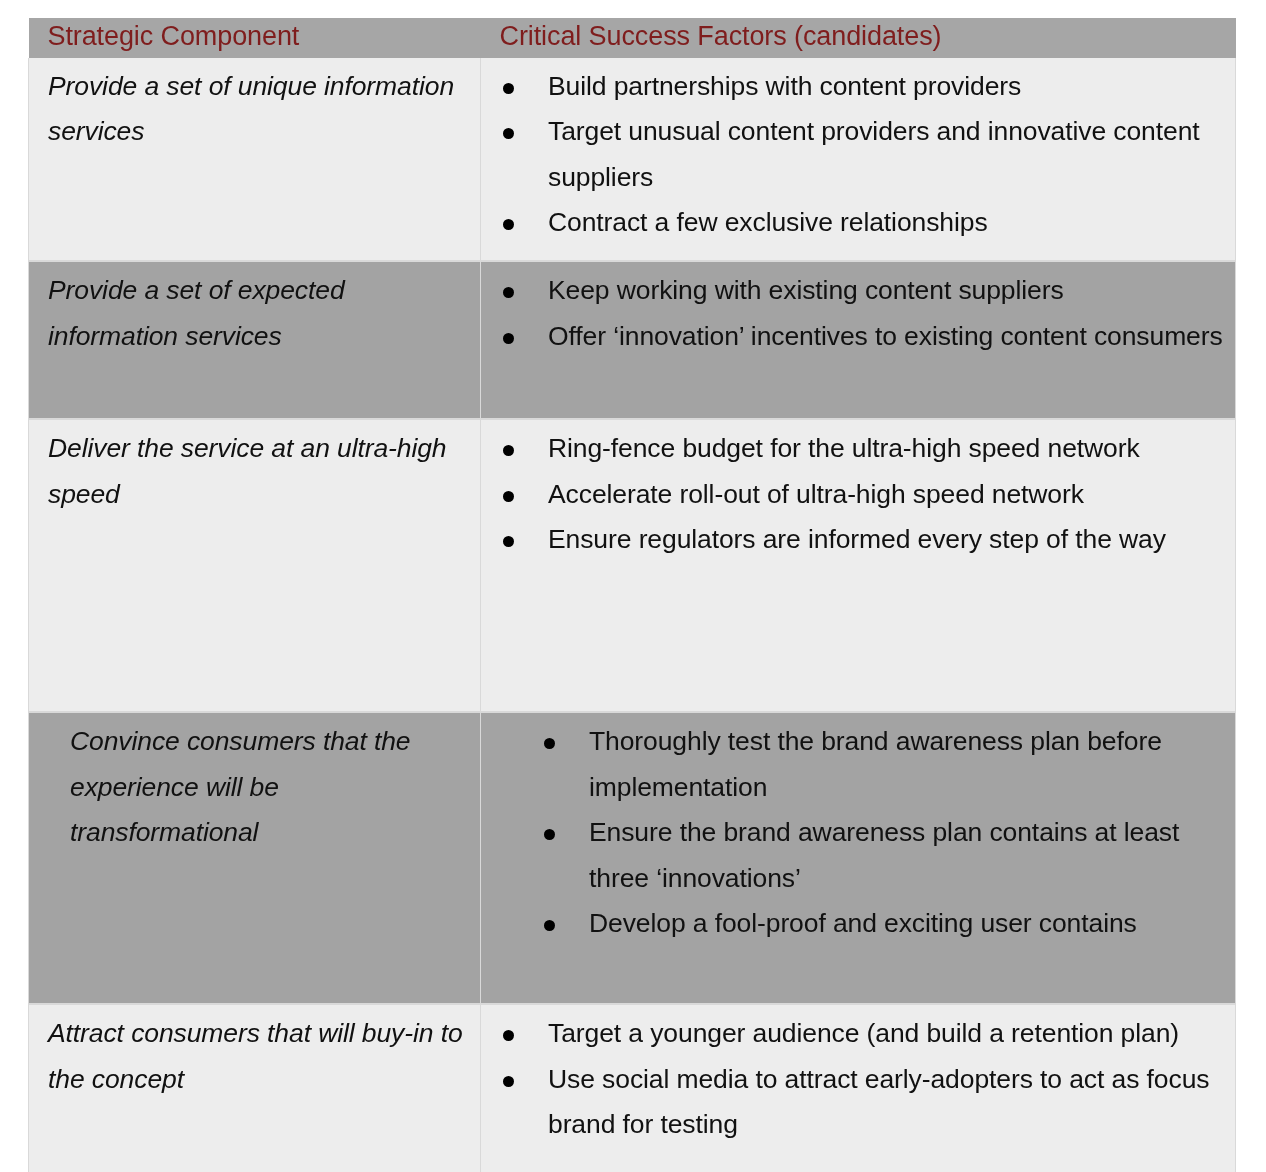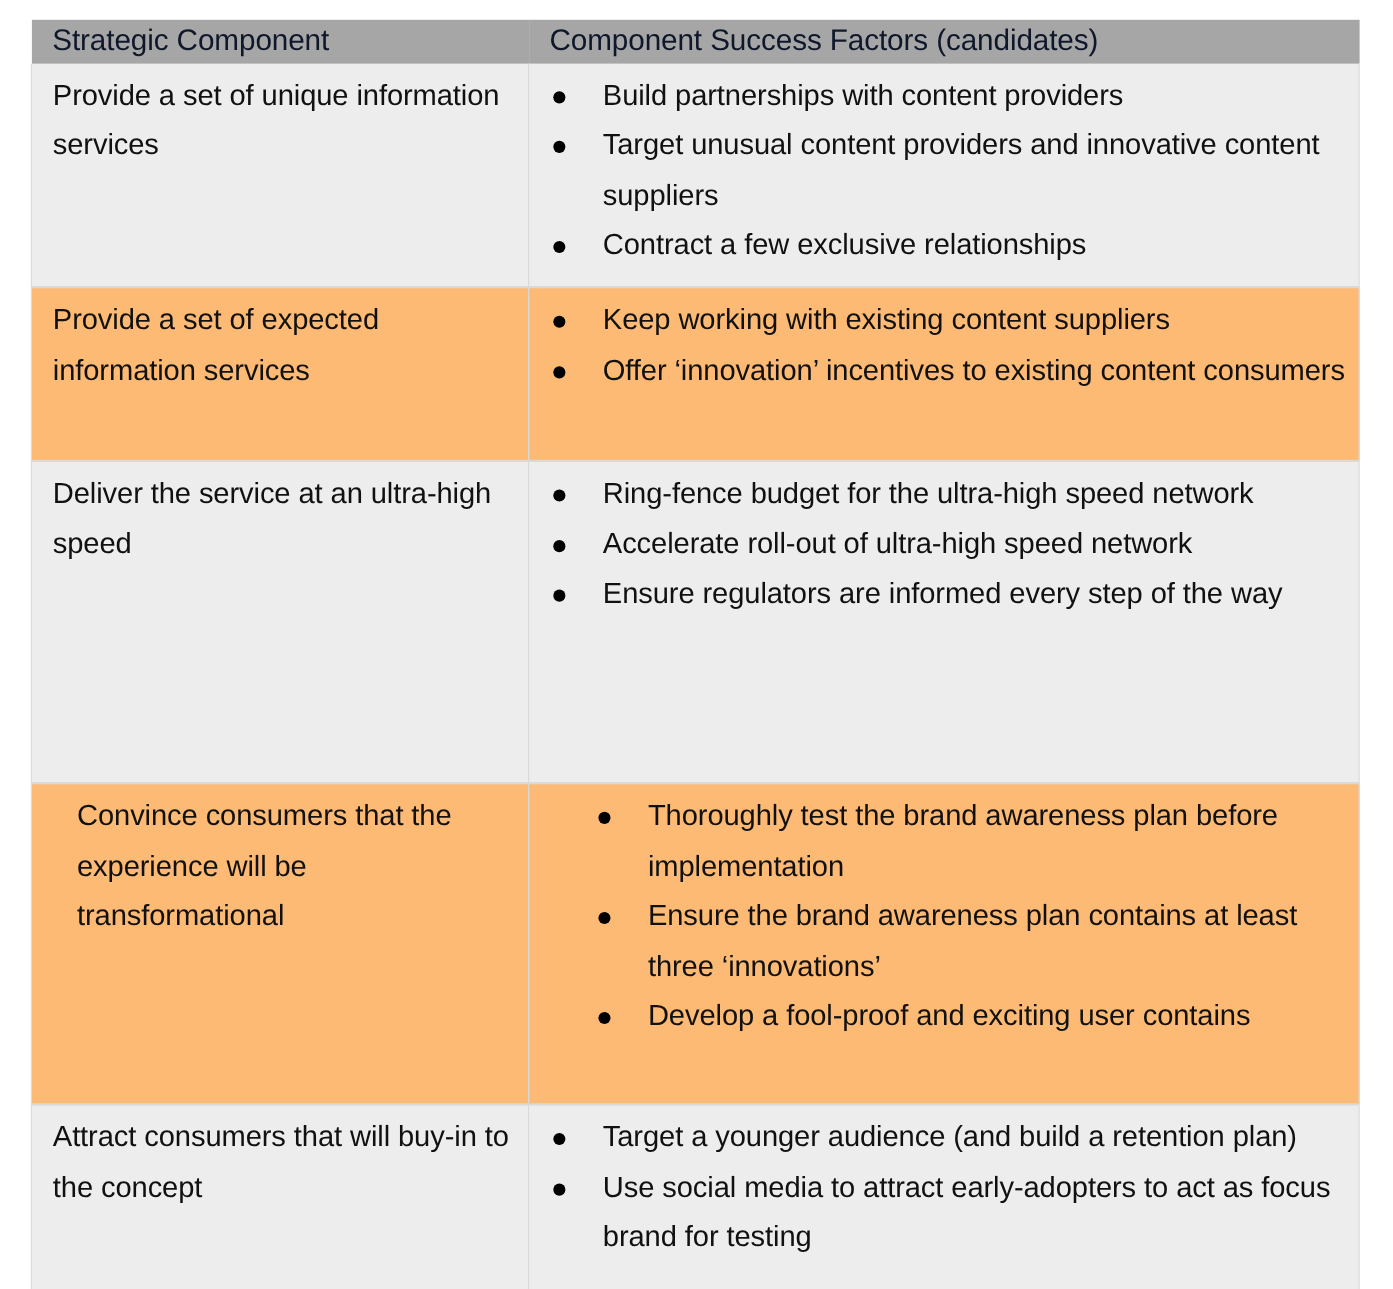--- a/index.html
+++ b/index.html
@@ -31,21 +31,21 @@
     table-layout: fixed;
     background: #ffffff;
   }
 
   col.col-component { width: 452px; }
   col.col-factors   { width: 755px; }
 
   
   thead th {
     background: #a6a6a6;
-    color: #0f172a;
+    color: #7f1d1d;
     text-align: left;
     font-weight: 400;
     font-size: 27px;
     line-height: 1.06;
     padding: 4px 0 7px 19px;
     border: none;
     letter-spacing: -0.1px;
     white-space: nowrap;
     vertical-align: middle;
   }
@@ -56,32 +56,33 @@
     border-left: 1px solid #d9d9d9;
     border-right: 1px solid #d9d9d9;
     border-bottom: 2px solid #d9d9d9;
     color: #111111;
     font-size: 26.5px;
     line-height: 1.72;
     letter-spacing: -0.1px;
   }
 
   tbody tr.shaded td { background: #ededed; }
-  tbody tr.plain  td { background: #fdba74; }
+  tbody tr.plain  td { background: #a3a3a3; }
 
   td.component-cell {
     padding: 6px 14px 14px 19px;
   }
 
   td.factors-cell {
     padding: 6px 10px 14px 0;
   }
 
   .component-text {
     display: block;
+    font-style: italic;
   }
 
   ul.factor-list {
     margin: 0;
     padding: 0;
     list-style: none;
   }
 
   ul.factor-list li {
     position: relative;
@@ -114,21 +115,21 @@
 <div class="sheet">
 
   <table class="csf-table">
     <colgroup>
       <col class="col-component">
       <col class="col-factors">
     </colgroup>
     <thead>
       <tr>
         <th>Strategic Component</th>
-        <th>Component Success Factors (candidates)</th>
+        <th>Critical Success Factors (candidates)</th>
       </tr>
     </thead>
     <tbody id="table-body">
 
     <tr class="shaded row-0">
           <td class="component-cell">
             <span class="component-text">Provide a set of unique information services</span>
           </td>
           <td class="factors-cell">
             <ul class="factor-list">

